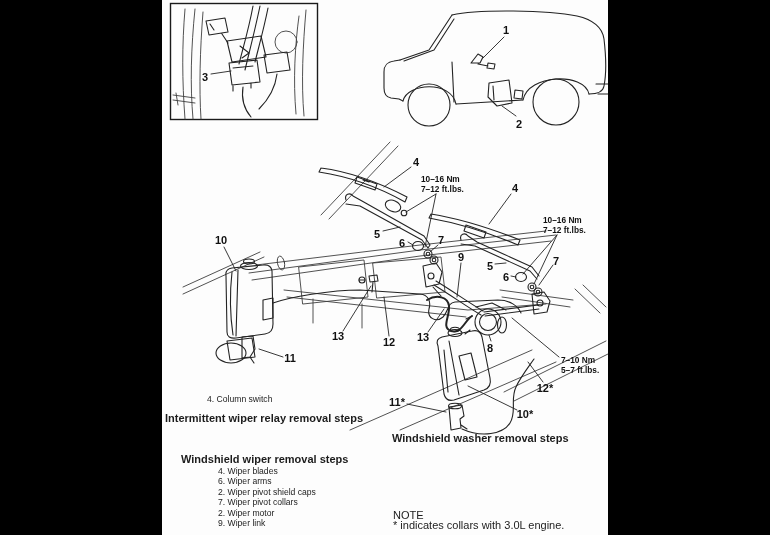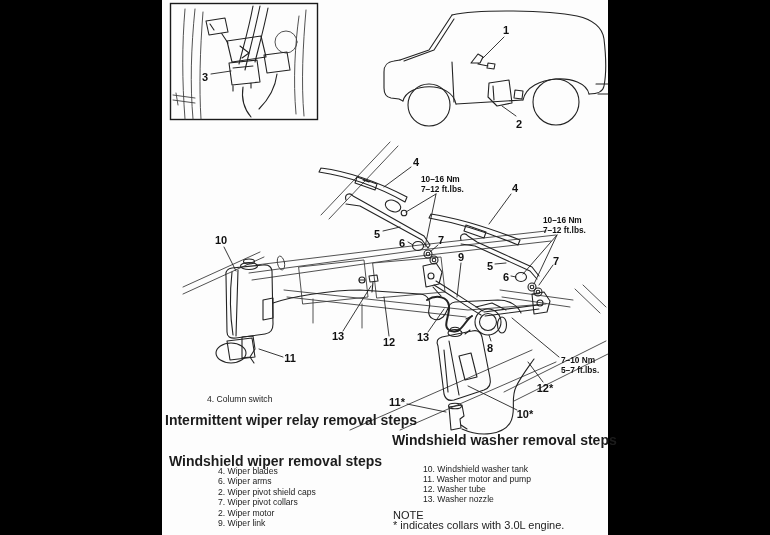--- a/index.html
+++ b/index.html
@@ -1,21 +1,21 @@
 <!DOCTYPE html>
 <html><head>
 <meta charset="utf-8">
 <style>
   html,body{margin:0;padding:0;background:#000;}
   .stage{position:relative;width:770px;height:535px;background:#000;overflow:hidden;
          font-family:"Liberation Sans",sans-serif;}
   .paper{position:absolute;left:162px;top:0;width:446px;height:535px;background:#fdfdfd;}
   .paper svg{position:absolute;left:0;top:0;}
   .legend{position:absolute;color:#1c1c1c;}
-  .lg-h{font-weight:bold;font-size:14px;white-space:nowrap;}
+  .lg-h{font-weight:bold;font-size:11px;white-space:nowrap;}
   .lg-i{font-size:8.6px;line-height:10.4px;white-space:nowrap;}
   .lg-i div{height:10.4px;}
   .note-t{font-size:11px;white-space:nowrap;}
   .co{font-weight:bold;font-size:11px;fill:#111;}
   .tq{font-weight:bold;font-size:8.3px;fill:#111;}
   .ink{stroke:#232323;fill:none;stroke-width:1.1;stroke-linecap:round;stroke-linejoin:round;}
   .pan{stroke:#3e3e3e;fill:none;stroke-width:0.9;stroke-linecap:round;stroke-linejoin:round;}
   .ld{stroke:#232323;fill:none;stroke-width:0.9;stroke-linecap:round;}
   .tube{stroke:#232323;fill:none;stroke-width:2;stroke-linecap:round;stroke-linejoin:round;}
 </style>
@@ -247,35 +247,29 @@
           <text class="tq" x="561" y="363">7–10 Nm</text>
           <text class="tq" x="561" y="373">5–7 ft.lbs.</text>
         </g>
       </g>
     </svg>
 
     <div class="legend lg-i" style="left:45px;top:394px;">4. Column switch</div>
 
     <div class="legend lg-h" style="left:3px;top:412px;">Intermittent wiper relay removal steps</div>
 
-    <div class="legend lg-h" style="left:7px;top:453px;">Windshield wiper removal steps</div>
+    <div class="legend lg-h" style="left:19px;top:453px;">Windshield wiper removal steps</div>
     <div class="legend lg-i" style="left:56px;top:466px;">
       <div>4. Wiper blades</div>
       <div>6. Wiper arms</div>
       <div>2. Wiper pivot shield caps</div>
       <div>7. Wiper pivot collars</div>
       <div>2. Wiper motor</div>
       <div>9. Wiper link</div>
     </div>
 
     <div class="legend lg-h" style="left:230px;top:432px;">Windshield washer removal steps</div>
-    <div class="legend lg-i" style="left:261px;top:465px;line-height:9.9px;">
-      <div style="height:9.9px;">10. Windshield washer tank</div>
-      <div style="height:9.9px;">11. Washer motor and pump</div>
-      <div style="height:9.9px;">12. Washer tube</div>
-      <div style="height:9.9px;">13. Washer nozzle</div>
-    </div>
 
     <div class="legend note-t" style="left:231px;top:509px;">NOTE</div>
     <div class="legend note-t" style="left:231px;top:519px;">* indicates collars with 3.0L engine.</div>
 
   </div>
 </div>
 
 </body></html>

